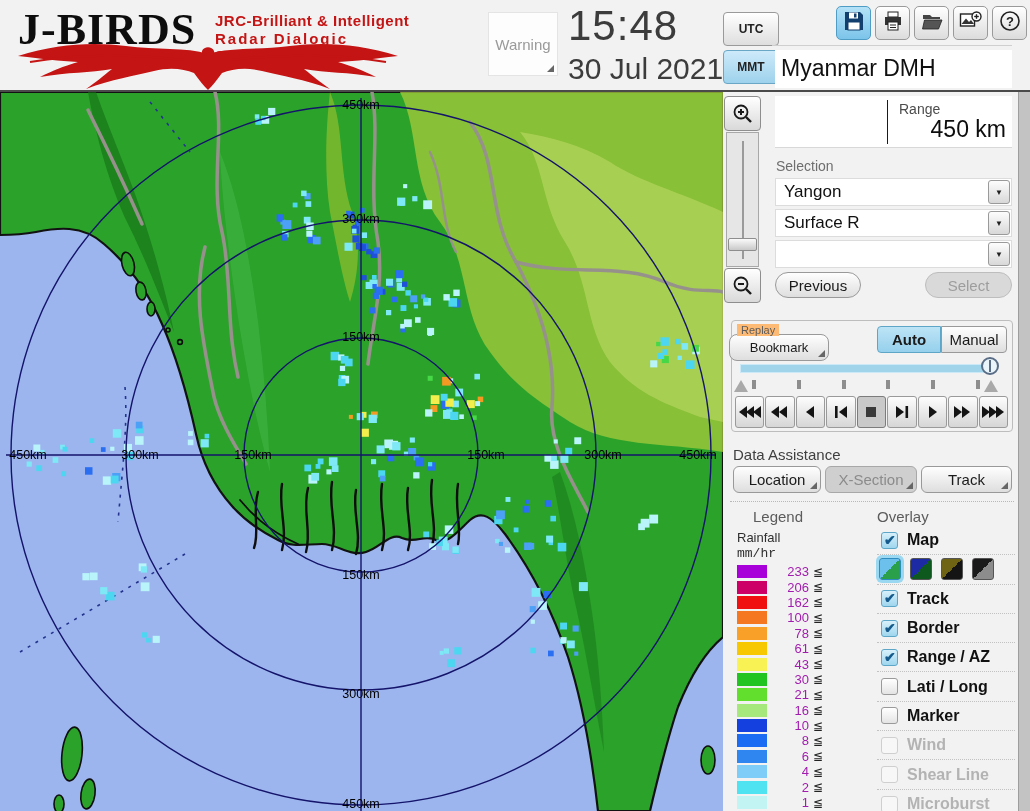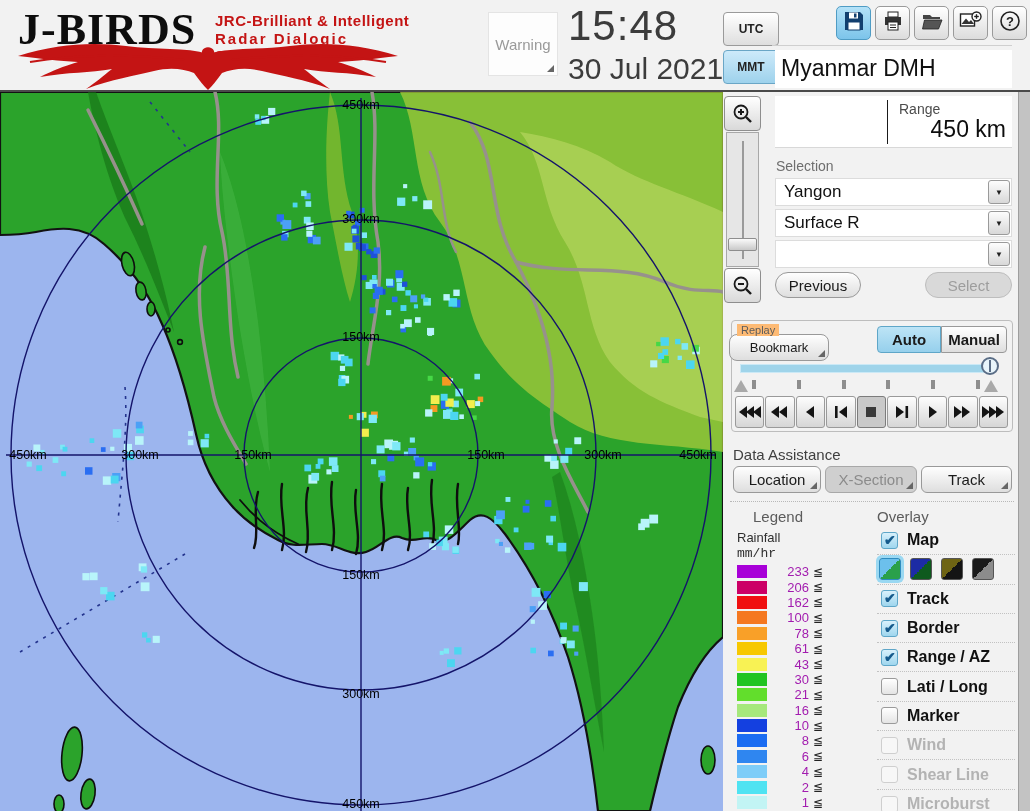--- a/index.html
+++ b/index.html
@@ -66,21 +66,21 @@
   
   #replay-box { left:731px; top:320px; width:282px; height:112px; border:1px solid #bdbdbd;
                 border-radius:4px; }
   #replay-label { left:737px; top:324px; background:#fdba74; padding:0 4px; font-size:11px;
                   color:#5c5c5c; z-index:2; }
   #bookmark-btn { left:729px; top:326px; width:100px; height:27px; border-radius:8px;
                   font-size:13px; font-weight:normal;margin-top:8px; }
   #auto-btn { left:877px; top:326px; width:64px; height:27px; border-radius:4px 0 0 4px;
               background:linear-gradient(#bde4f6,#96d0ec); border-color:#5ea6c8; font-weight:bold;}
   #manual-btn { left:941px; top:326px; width:66px; height:27px; border-radius:0 4px 4px 0;
-                font-weight:bold; }
+                font-weight:normal; }
   #replay-track { left:740px; top:364px; width:250px; height:9px; background:#9fd4ea;
                   border:1px solid #cbe9f6; }
   #replay-handle { left:981px; top:357px; width:18px; height:18px; border-radius:50%;
                    background:#e9f5fb; border:2px solid #5a6d86; }
   #replay-handle:after { content:""; position:absolute; left:6px; top:1px; width:2px; height:12px;
                    background:#5a6d86; }
   .end-tri { width:0; height:0; border-left:7px solid transparent; border-right:7px solid transparent;
              border-bottom:12px solid #a9a9a9; }
   #tick-row { left:752px; top:380px; width:228px; height:10px; display:flex;
               justify-content:space-between; }

